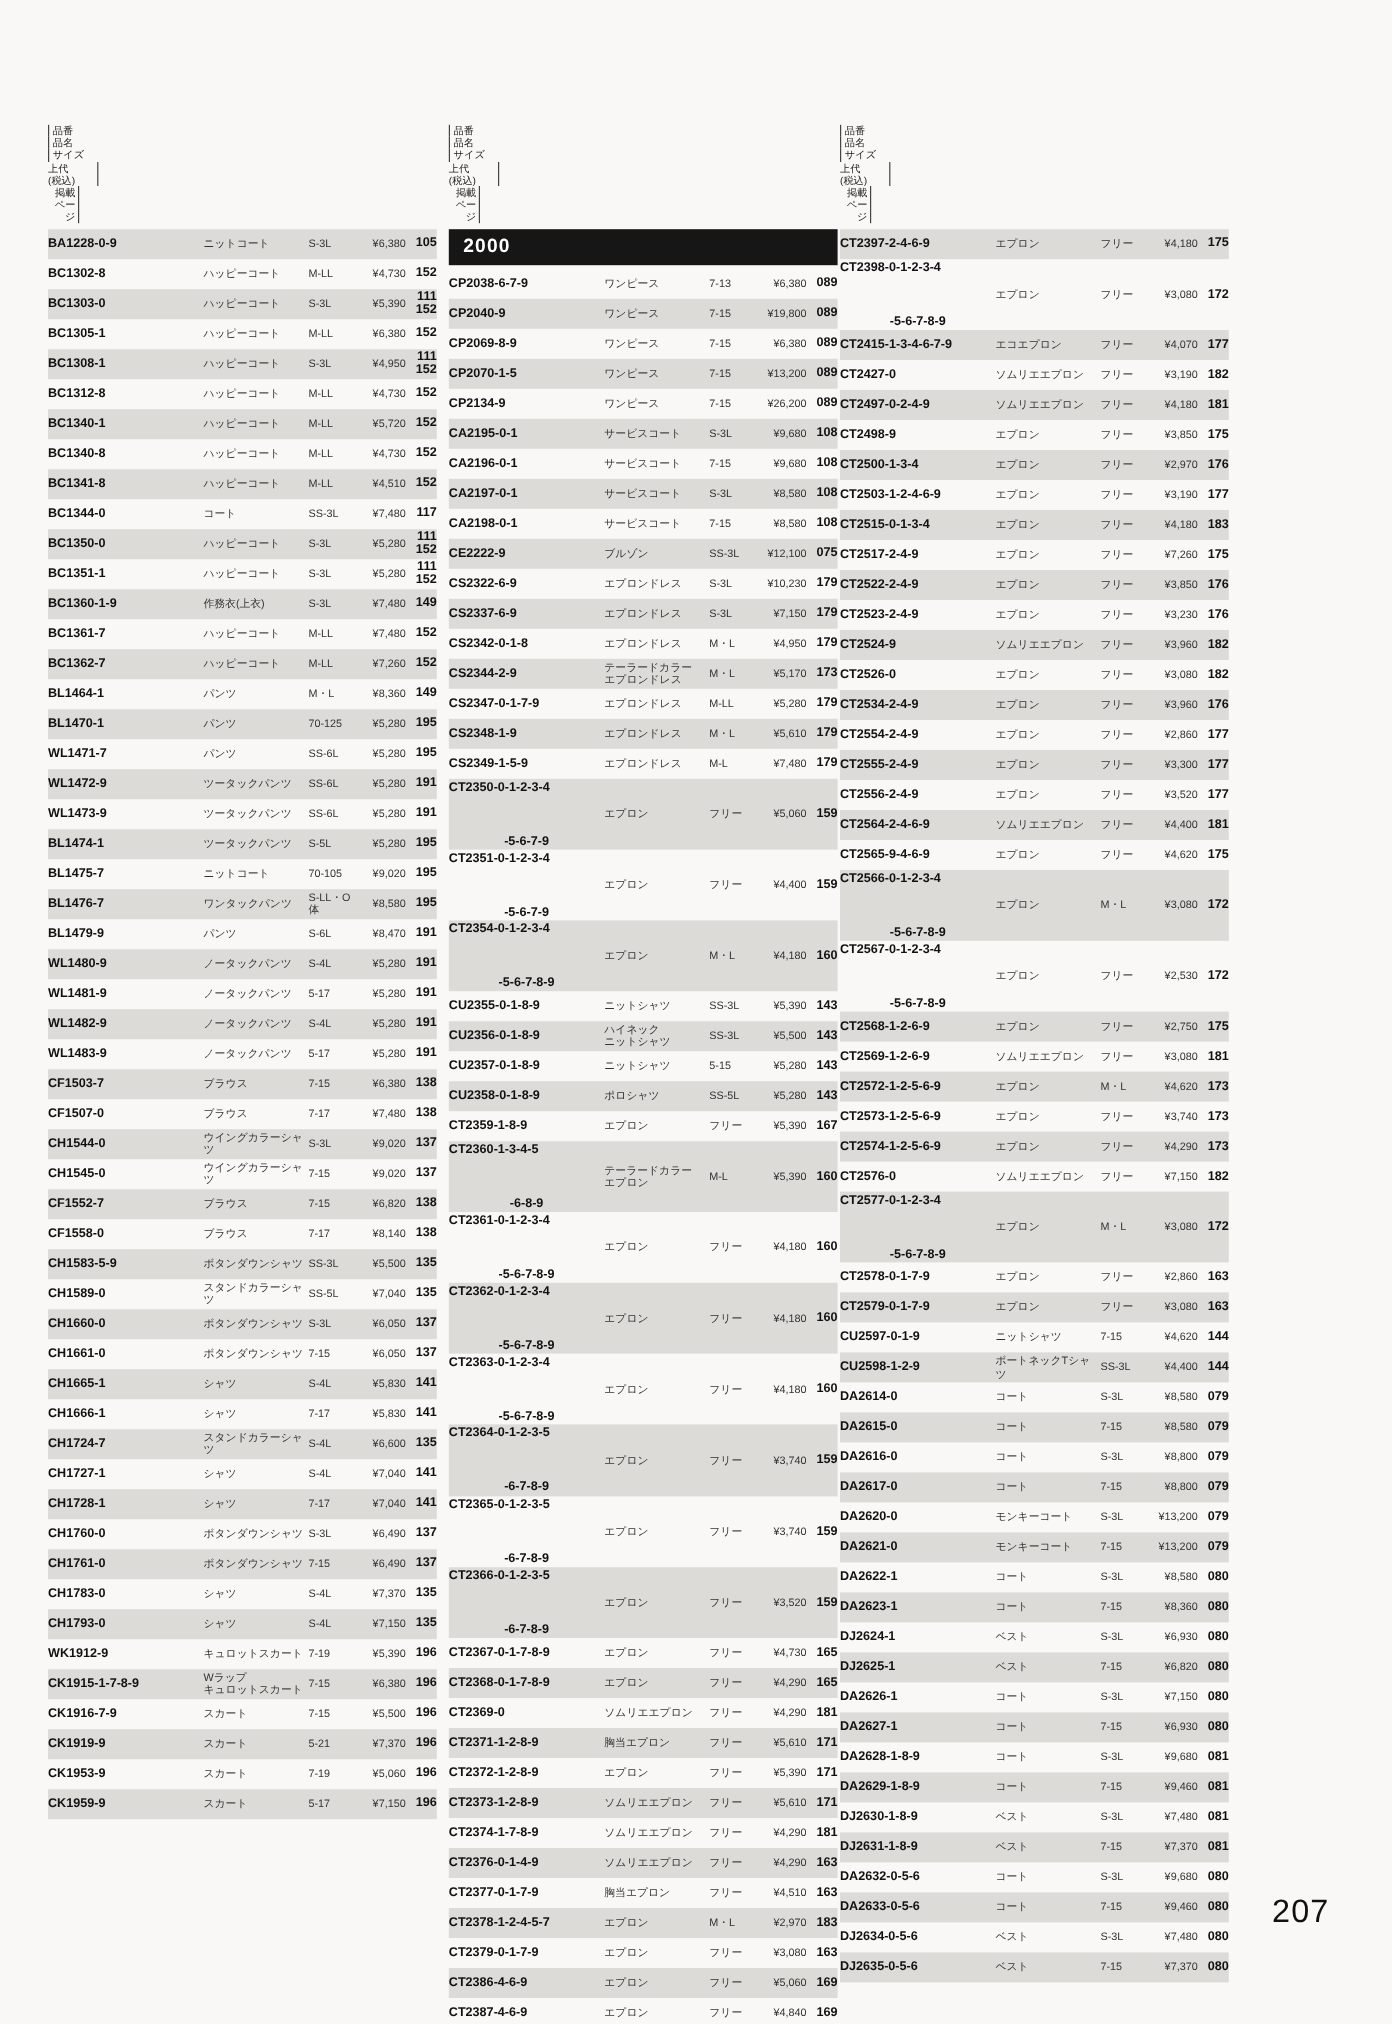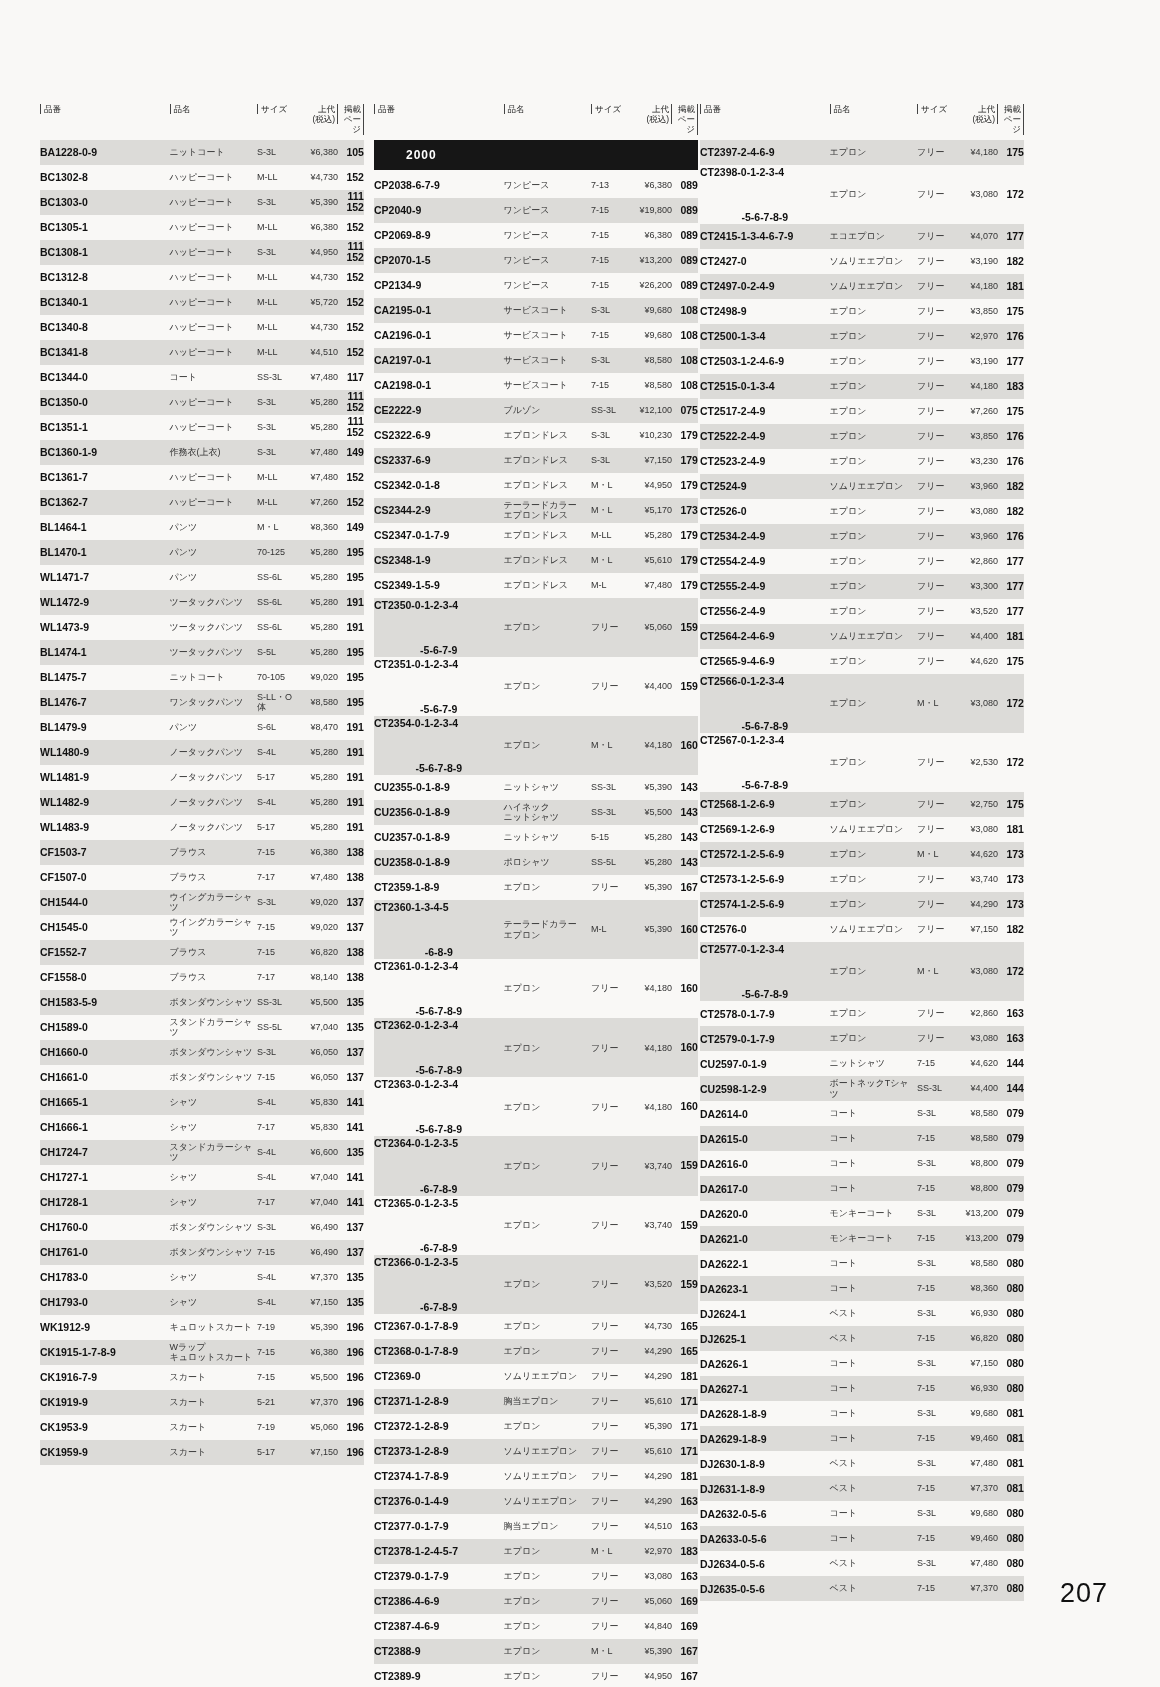--- a/index.html
+++ b/index.html
@@ -8,35 +8,35 @@
     background:#f9f8f6;
     font-family:"Liberation Sans","DejaVu Sans",sans-serif;
     color:#222;
   }
   .catalog-page{position:absolute;inset:0;}
   .col{position:absolute;top:104px;width:324px;}
   #col0{left:40px;}
   #col1{left:374px;}
   #col2{left:700px;}
 
-  .thead{display:flex;align-items:flex-start;padding-bottom:5px;min-height:30px;}
+  .thead{display:flex;align-items:flex-start;padding-bottom:5px;min-height:30px;flex-direction:column;}
   .th{font-size:8.5px;color:#222;line-height:1.2;white-space:pre-line;box-sizing:border-box;}
   .th-bar-l{border-left:1px solid #444;padding-left:3px;}
   .th-bar-r{border-right:1px solid #444;padding-right:2px;}
   .w-code{width:40%;}
   .w-name{width:27%;}
   .w-size{width:12%;}
-  .w-price{width:13%;text-align:right;}
+  .w-price{width:13%;text-align:left;}
   .w-page{width:8%;text-align:right;}
 
   .banner{
     height:30px;background:#161616;color:#fff;
     display:flex;align-items:center;
-    font-weight:bold;font-size:12px;letter-spacing:1px;
-    padding-left:32px;box-sizing:border-box;margin-bottom:3px;
+    font-weight:bold;font-size:16px;letter-spacing:1px;
+    padding-left:12px;box-sizing:border-box;margin-bottom:3px;
   }
 
   .row{display:flex;align-items:center;min-height:25px;padding:1px 0;box-sizing:border-box;}
   .row.shaded{background:#dcdbd8;}
   .cell{line-height:1.15;box-sizing:border-box;}
   .cell-code{width:40%;font-weight:bold;font-size:10.5px;color:#111;}
   .cell-code .code2{text-align:center;margin-top:33px;}
   .cell-name{width:27%;font-size:9px;color:#333;white-space:pre-line;padding-right:2px;}
   .cell-size{width:12%;font-size:9px;color:#333;}
   .cell-price{width:13%;font-size:9px;color:#333;text-align:right;}

